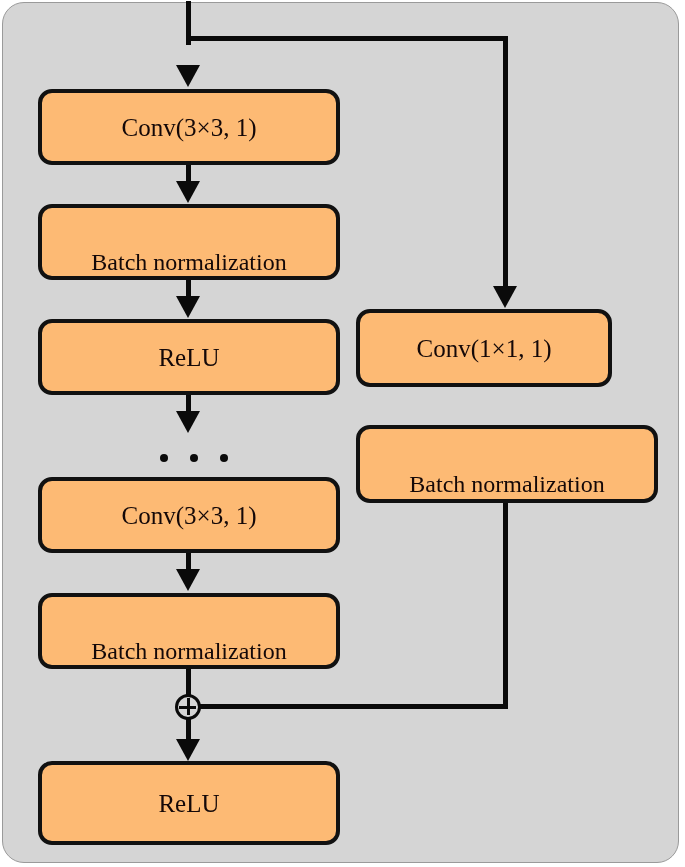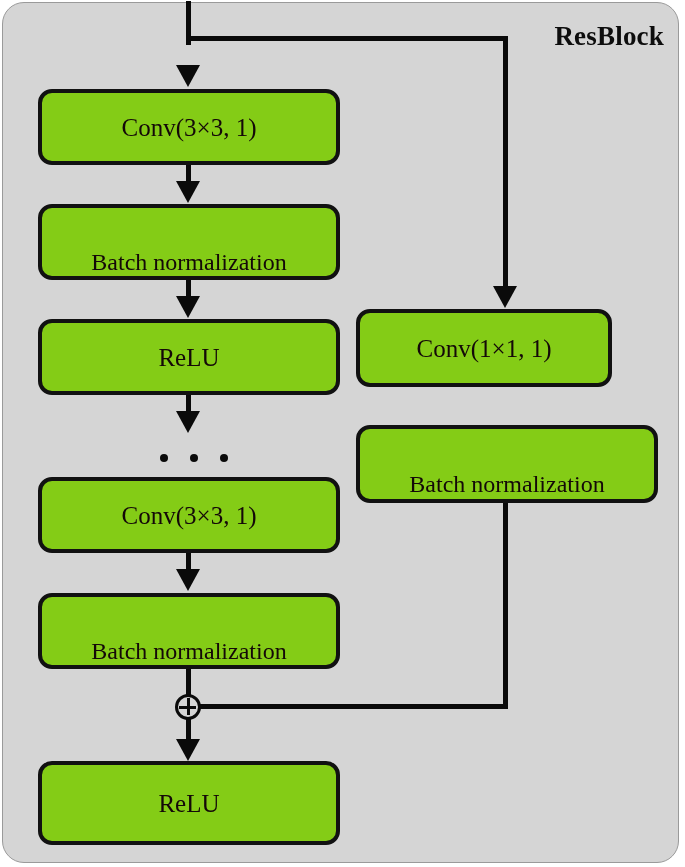--- a/index.html
+++ b/index.html
@@ -35,21 +35,21 @@
     font-family: "Liberation Serif", "DejaVu Serif", serif;
     font-weight: bold;
     font-size: 27px;
     color: #0d0d0d;
     letter-spacing: 0.2px;
     white-space: nowrap;
     z-index: 6;
   }
   .node-box {
     position: absolute;
-    background: #84cc16;
+    background: #fdba74;
     border: 4px solid #111111;
     border-radius: 14px;
     box-sizing: border-box;
     display: flex;
     align-items: center;
     justify-content: center;
     z-index: 4;
   }
   .node-label {
     font-family: "Liberation Serif", "DejaVu Serif", serif;
@@ -124,21 +124,20 @@
     background: #0a0a0a;
   }
 </style>
 </head>
 <body>
 
 <div id="canvas">
 
   <div id="resblock-container">
 
-    <div id="diagram-title">ResBlock</div>
 
     <div class="vline" style="left:183px; top:-2px; height:44px;"></div>
 
     <div class="hline" style="left:183px; top:33px; width:322px;"></div>
 
     <div class="vline" style="left:500px; top:33px; height:250px;"></div>
     <div class="arrowhead" style="left:490px; top:283px;"></div>
 
     <div class="arrowhead" style="left:173px; top:62px;"></div>
 

